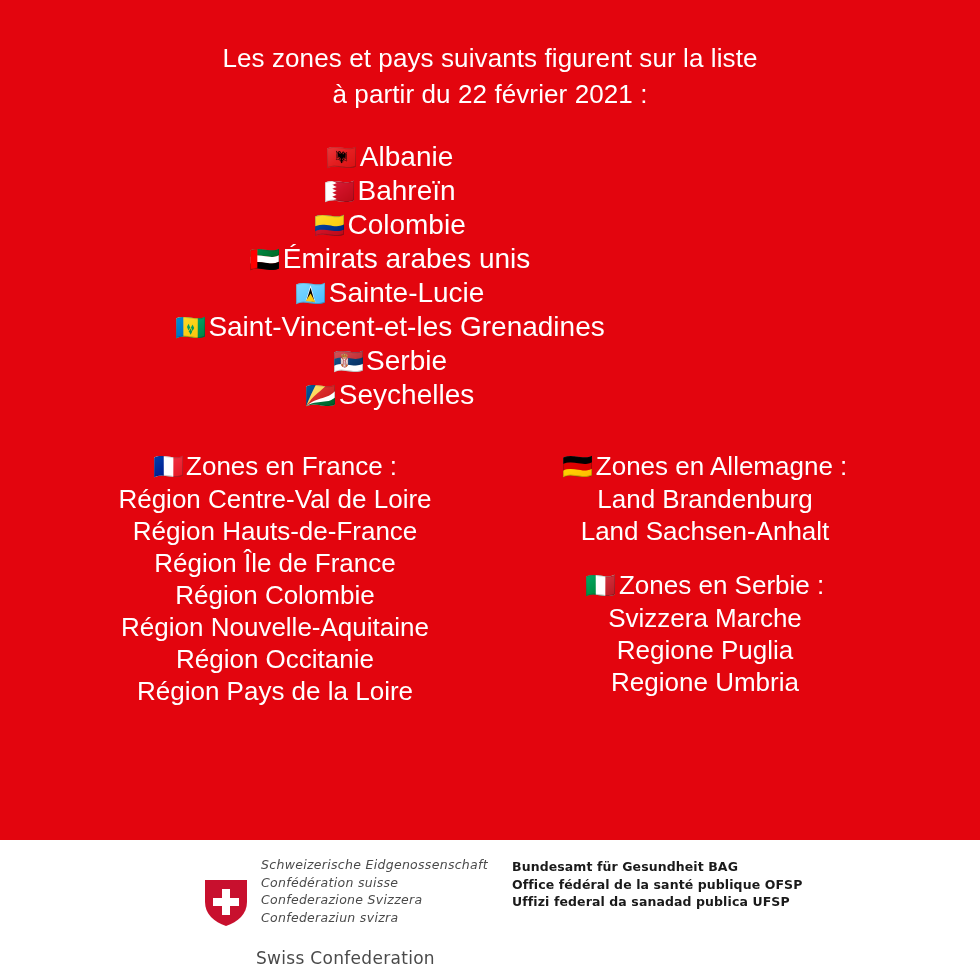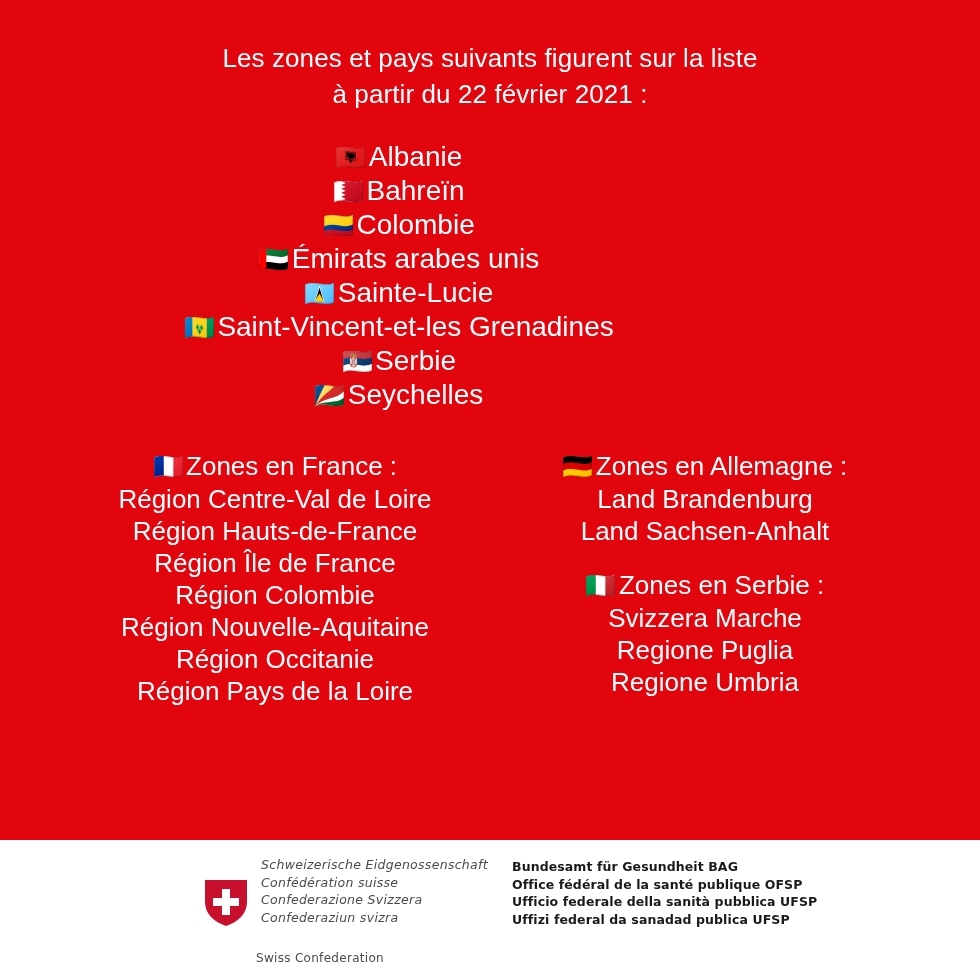--- a/index.html
+++ b/index.html
@@ -39,21 +39,21 @@
     font-size: 26px;
     line-height: 36px;
     font-weight: 400;
     letter-spacing: 0.1px;
     color: #ffffff;
   }
   .title-line { display: block; }
   
   .country-list {
     position: absolute;
-    left: 9px;
+    left: 0;
     top: 140px;
     width: 780px;
     text-align: center;
   }
   .country-row {
     font-size: 28px;
     line-height: 33px;
     color: #ffffff;
     white-space: nowrap;
   }
@@ -122,21 +122,21 @@
     line-height: 17.5px;
     color: #4a4a4a;
     letter-spacing: 0.3px;
     white-space: nowrap;
   }
   .confed-en {
     position: absolute;
     left: 256px;
     top: 110px;
     font-family: "DejaVu Sans", sans-serif;
-    font-size: 12px;
+    font-size: 17px;
     line-height: 17.5px;
     color: #4a4a4a;
     letter-spacing: 0.3px;
     white-space: nowrap;
   }
   .office-block {
     position: absolute;
     left: 512px;
     top: 18px;
   }
@@ -217,19 +217,18 @@
           <div>Confederazione Svizzera</div>
           <div>Confederaziun svizra</div>
         </div>
     </div>
 
     <div class="confed-en">Swiss Confederation</div>
 
     <div class="office-block">
         <div class="office-line">Bundesamt für Gesundheit BAG</div>
         <div class="office-line">Office fédéral de la santé publique OFSP</div>
-        <div class="office-line">Ufficio federale della sanità pubblica UFSP</div>
         <div class="office-line">Uffizi federal da sanadad publica UFSP</div>
       </div>
 
   </div>
 
 </div>
 
 </body></html>

